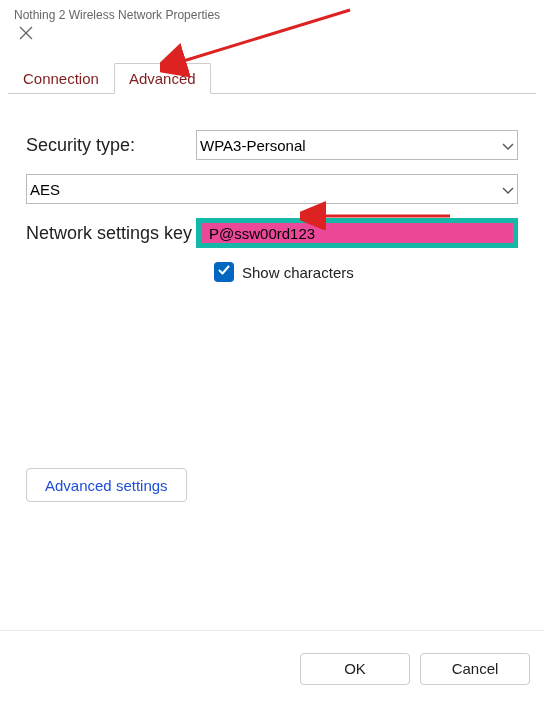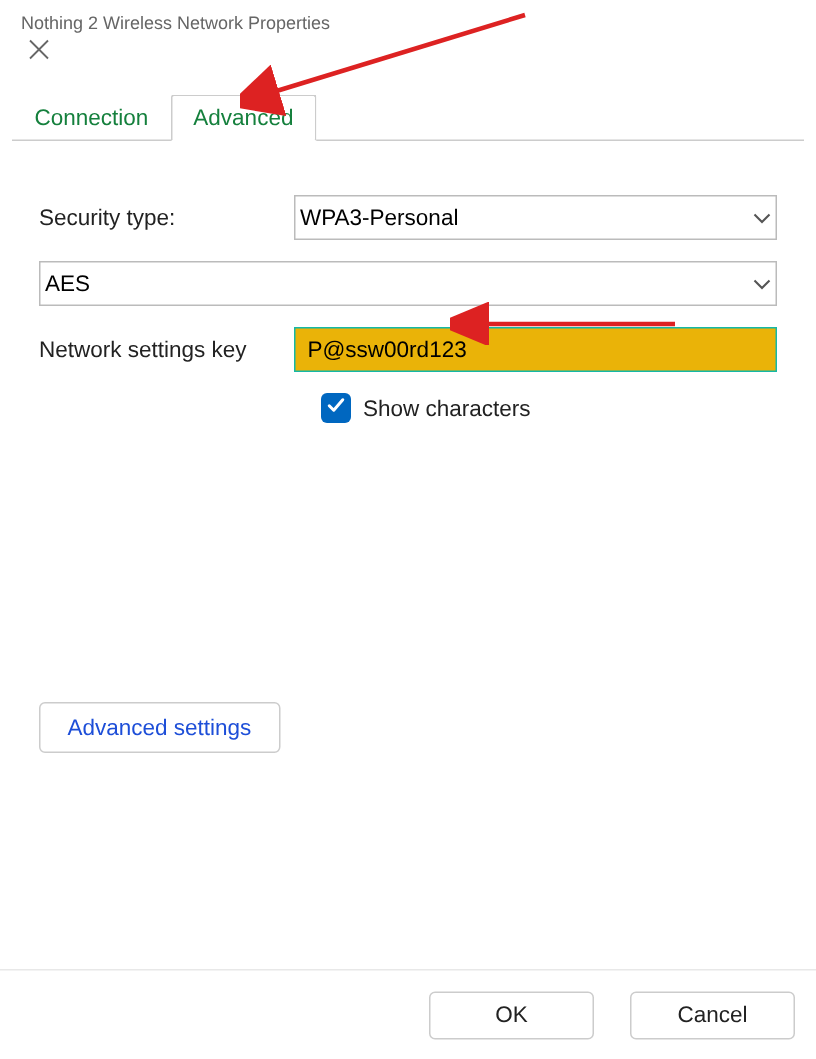--- a/index.html
+++ b/index.html
@@ -35,21 +35,21 @@
   .close-btn svg { stroke: #666; }
   .tabs {
     display: flex;
     align-items: flex-end;
     padding-left: 8px;
     margin-top: 10px;
   }
   .tab {
     padding: 6px 14px;
     font-size: 15px;
-    color: #15803d;
+    color: #7f1d1d;
     border: 1px solid transparent;
     cursor: pointer;
     position: relative;
     bottom: -1px;
   }
   .tab.active {
     border: 1px solid #ccc;
     border-bottom: 1px solid #fff;
     background: #fff;
     border-radius: 2px 2px 0 0;
@@ -62,41 +62,41 @@
     padding: 36px 26px 0 26px;
     position: relative;
   }
   .form-row {
     display: flex;
     align-items: center;
     margin-bottom: 14px;
   }
   .form-label {
     width: 170px;
-    font-size: 15px;
+    font-size: 18px;
     color: #222;
   }
   .combo {
     flex: 1;
     height: 30px;
     border: 1px solid #bbb;
     background: #fff;
     display: flex;
     align-items: center;
     justify-content: space-between;
     padding: 0 3px;
     font-size: 15px;
     cursor: pointer;
   }
   .combo .chev svg { stroke: #555; }
   .textfield {
     flex: 1;
     height: 30px;
-    border: 1px solid #14b8a6;
-    background: #eab308;
+    border: 5px solid #14b8a6;
+    background: #ec4899;
     display: flex;
     align-items: center;
     padding: 0 8px;
     font-size: 15px;
   }
   .checkbox-row {
     display: flex;
     align-items: center;
     margin-left: 188px;
     margin-top: 4px;
@@ -131,27 +131,27 @@
     cursor: pointer;
     color: #1d4ed8;
     display: flex;
     align-items: center;
   }
   .footer {
     position: absolute;
     bottom: 0;
     left: 0;
     right: 0;
-    height: 60px;
+    height: 76px;
     border-top: 1px solid #e8e8e8;
     display: flex;
     align-items: center;
     justify-content: flex-end;
     padding-right: 14px;
-    gap: 24px;
+    gap: 10px;
     background: #fff;
   }
   .footer-btn {
     width: 110px;
     height: 32px;
     border: 1px solid #ccc;
     background: #fff;
     font-size: 15px;
     border-radius: 4px;
     cursor: pointer;

